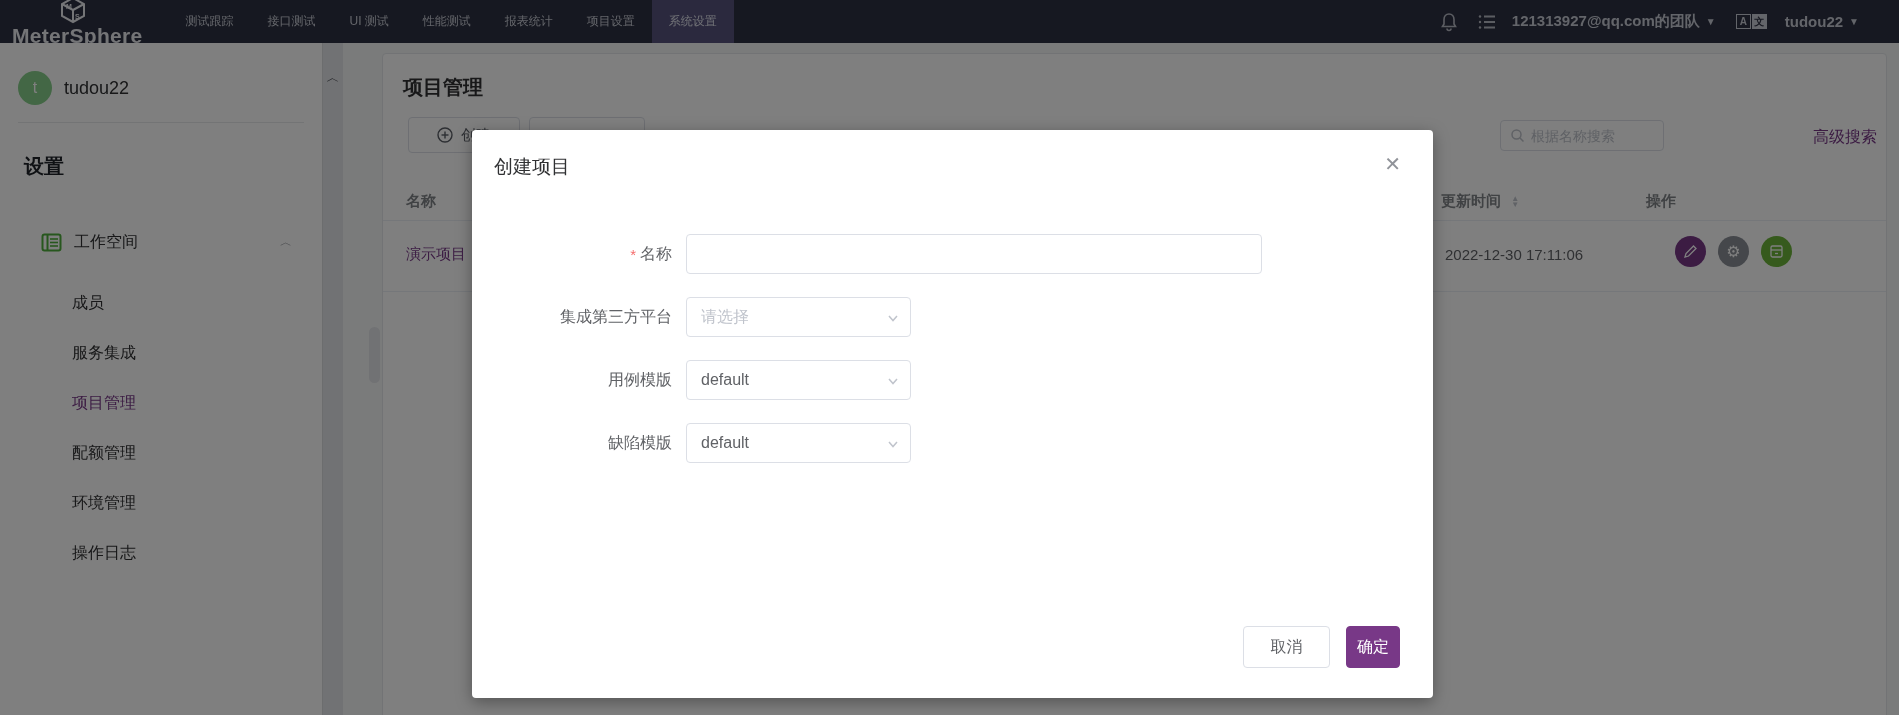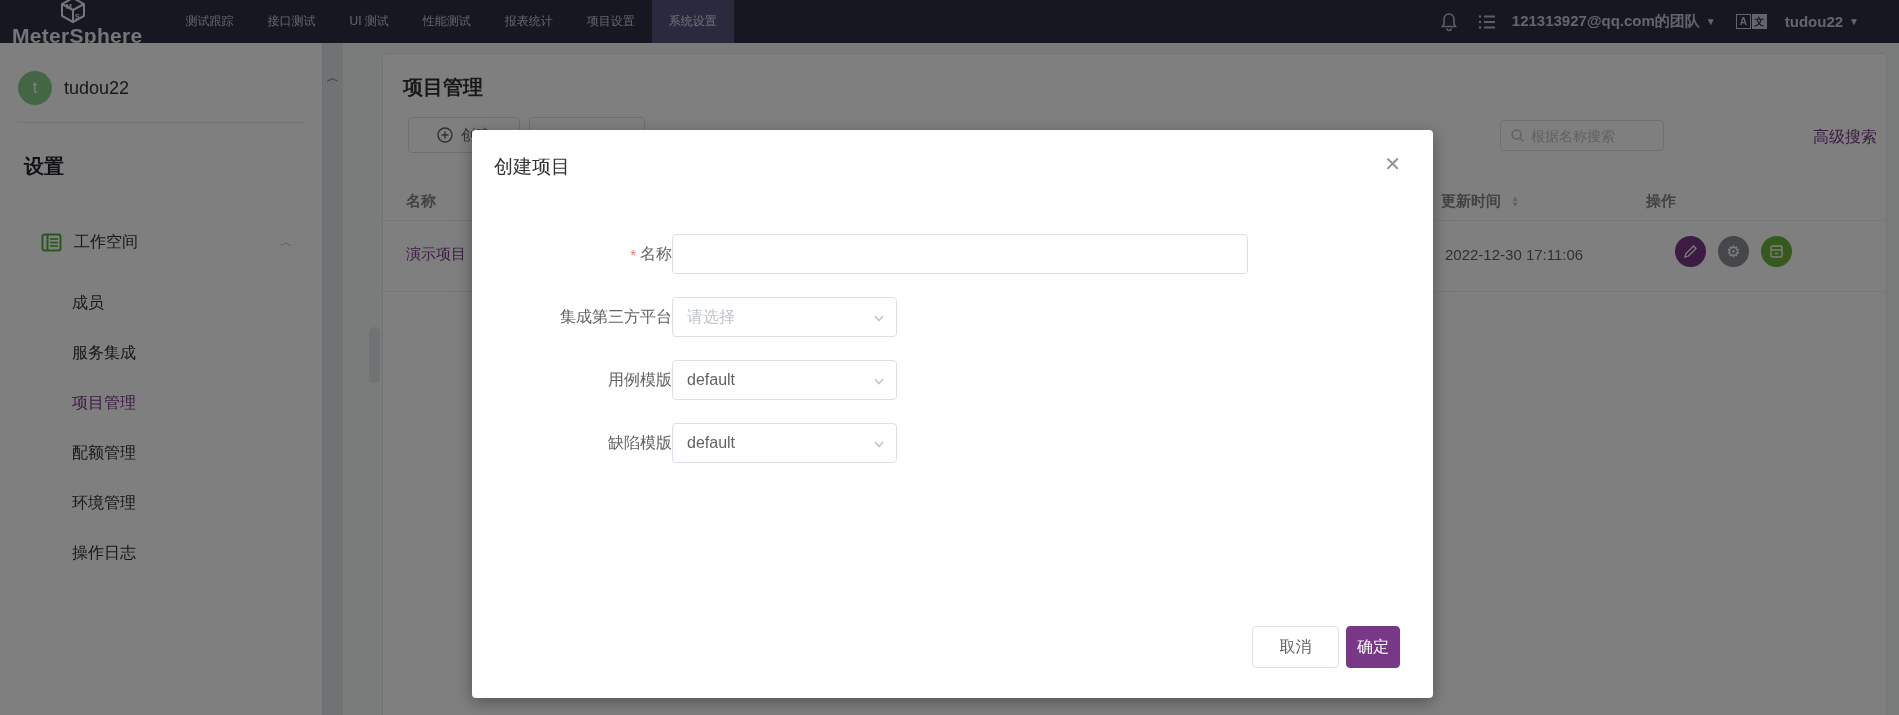--- a/index.html
+++ b/index.html
@@ -74,30 +74,30 @@
   
   .overlay { position:absolute; top:0; left:0; width:1899px; height:715px; background:rgba(0,0,0,0.5); z-index:10; }
 
   
   .modal { position:absolute; left:472px; top:130px; width:961px; height:568px; background:#fff; border-radius:4px; box-shadow:0 4px 16px rgba(0,0,0,.35); z-index:20; }
   .modal-title { position:absolute; left:22px; top:24px; font-size:19px; color:#303133; }
   .modal-close { position:absolute; right:32px; top:24px; font-size:20px; color:#909399; background:none; border:none; cursor:pointer; line-height:1; }
   .form-row { position:absolute; left:0; width:100%; height:40px; }
   .form-label { position:absolute; left:0; top:0; width:200px; height:40px; display:flex; align-items:center; justify-content:flex-end; font-size:16px; color:#606266; }
   .req-star { color:#f56c6c; margin-right:4px; font-size:15px; }
-  .form-control { position:absolute; left:200px; top:0; }
+  .form-control { position:absolute; left:214px; top:0; }
   .txt-input { width:576px; height:40px; border:1px solid #dcdfe6; border-radius:4px; font-size:16px; color:#606266; padding:0 12px; outline:none; background:#fff; font-family:inherit; }
   .select { width:225px; height:40px; border:1px solid #dcdfe6; border-radius:4px; background:#fff; display:flex; align-items:center; padding:0 30px 0 14px; font-size:16px; color:#606266; cursor:pointer; position:relative; }
   .select .ph { color:#c0c4cc; }
   .sel-chevron { position:absolute; right:10px; top:13px; width:14px; height:14px; }
   .textarea { width:576px; height:64px; border:1px solid #dcdfe6; border-radius:4px; resize:none; outline:none; font-size:16px; color:#606266; padding:6px 12px; font-family:inherit; position:relative; background:#fff; }
   .grip { position:absolute; left:772px; top:51px; width:12px; height:12px; pointer-events:none; }
   .modal-footer { position:absolute; right:33px; top:496px; display:flex; }
   .btn { height:42px; border-radius:4px; font-size:16px; cursor:pointer; font-family:inherit; }
-  .btn-cancel { width:87px; background:#fff; border:1px solid #dcdfe6; color:#606266; margin-right:7px; }
+  .btn-cancel { width:87px; background:#fff; border:1px solid #dcdfe6; color:#606266; margin-right:16px; }
   .btn-confirm { width:54px; background:#783887; border:1px solid #783887; color:#fff; }
 </style>
 </head>
 <body>
 
 <div class="navbar">
   <div class="brand">
     <svg class="brand-logo" viewBox="0 0 28 28">
       <polygon points="14,2 25,8 25,20 14,26 3,20 3,8" fill="none" stroke="#e9eaef" stroke-width="2"></polygon>
       <polyline points="3,8 14,14 25,8" fill="none" stroke="#e9eaef" stroke-width="2"></polyline>

